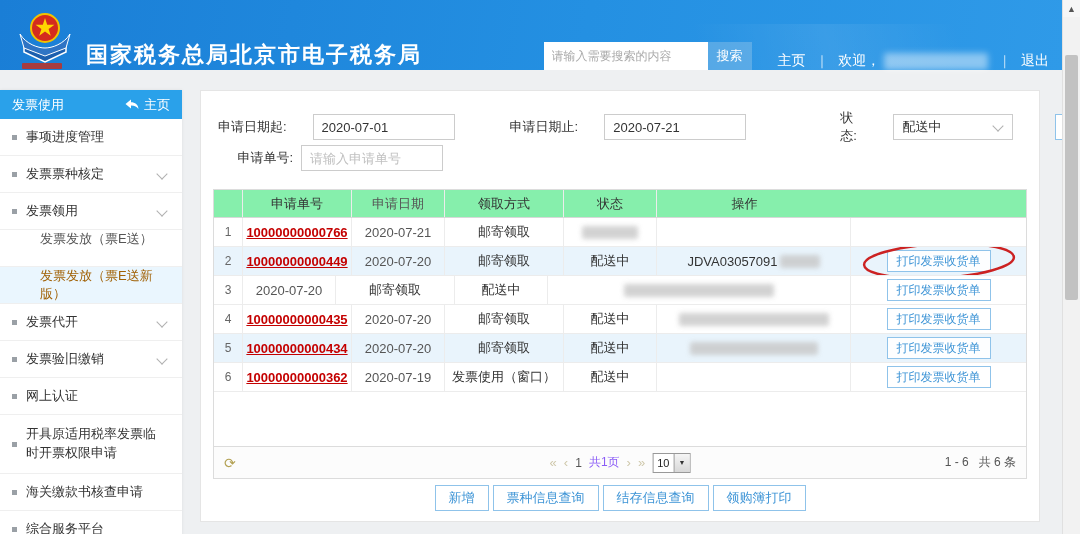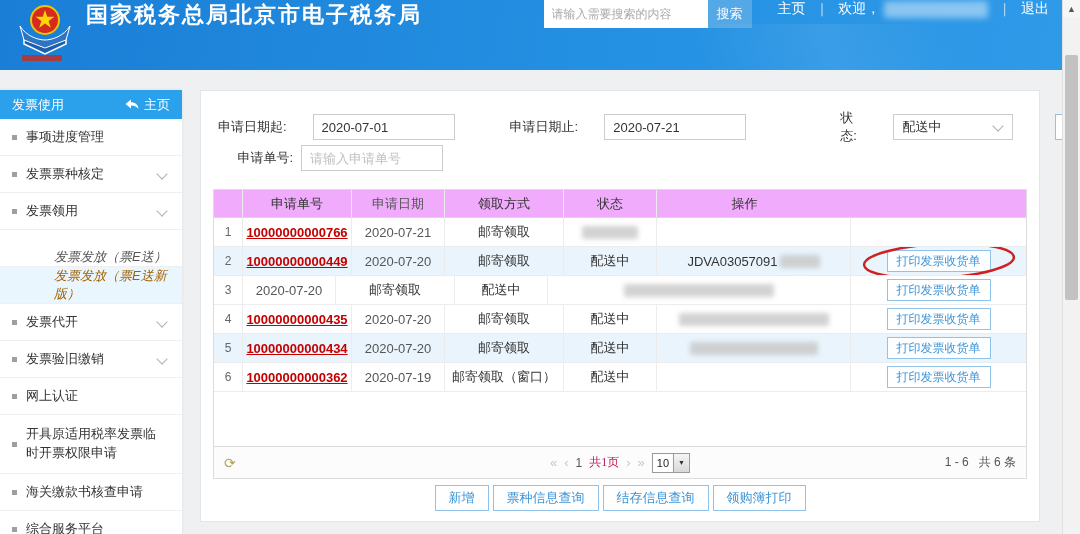--- a/index.html
+++ b/index.html
@@ -1,21 +1,21 @@
 <!DOCTYPE html>
 <html><head>
 <meta charset="utf-8">
 <style>
   html,body{margin:0;padding:0;background:#e9ecef;font-family:"Liberation Sans","DejaVu Sans",sans-serif;}
   .stage{position:relative;width:1080px;height:534px;overflow:hidden;background:#eef0f2;}
 
   
   .header{position:absolute;left:0;top:0;width:1063px;height:70px;
     background:linear-gradient(100deg,#1a7ed6 0%,#2490e2 55%,#2f9ae8 100%);
-    display:flex;align-items:flex-start;}
+    display:flex;align-items:flex-end;}
   .header::after{content:"";position:absolute;right:0;bottom:0;width:520px;height:46px;
     background:linear-gradient(75deg,rgba(255,255,255,0) 30%,rgba(255,255,255,.08) 55%,rgba(255,255,255,0) 80%);pointer-events:none;}
   .logo-wrap{margin-left:16px;width:58px;height:62px;position:relative;flex:0 0 auto;}
   .logo-sub{position:absolute;left:6px;bottom:1px;width:40px;height:6px;background:#c03126;opacity:.85;border-radius:1px;filter:blur(.4px);}
   .app-title{color:#fff;font-size:22px;font-weight:bold;letter-spacing:2px;margin-left:12px;white-space:nowrap;}
   .hdr-search{display:flex;align-items:center;margin-left:auto;}
   .hdr-search input{width:148px;height:28px;border:none;padding:0 8px;font-size:12px;color:#333;outline:none;background:#fff;}
   .hdr-search input::placeholder{color:#aaa;}
   .hdr-search .search-btn{height:28px;width:44px;border:none;background:#55a8e6;color:#fff;font-size:13px;cursor:pointer;}
   .hdr-links{display:flex;align-items:center;color:#fff;font-size:14px;margin-left:26px;margin-right:14px;white-space:nowrap;}
@@ -31,21 +31,21 @@
 
   
   .sidebar{position:absolute;left:0;top:90px;width:182px;background:#fff;box-shadow:0 0 3px rgba(0,0,0,.08);}
   .sb-head{height:29px;background:#2aa1ea;color:#fff;display:flex;align-items:center;font-size:13px;padding:0 12px;}
   .sb-head .sb-home{margin-left:auto;display:flex;align-items:center;gap:5px;cursor:pointer;}
   .sb-item{height:36px;display:flex;align-items:center;border-bottom:1px solid #efefef;padding:0 12px;font-size:13px;color:#333;cursor:pointer;background:#fff;}
   .sb-item.tall{height:58px;align-items:center;}
   .sb-item .sb-label{line-height:1.45;}
   .bullet{width:5px;height:5px;background:#9aa0a6;margin-right:9px;flex:0 0 auto;}
   .chev{width:7px;height:7px;border-right:1.5px solid #b0b0b0;border-bottom:1.5px solid #b0b0b0;transform:rotate(45deg);margin-left:auto;margin-right:4px;flex:0 0 auto;}
-  .sb-sub{height:36px;display:flex;align-items:flex-end;border-bottom:1px solid #efefef;padding:0 12px 0 54px;font-size:13px;color:#555;cursor:pointer;background:#fff;font-style:italic;}
+  .sb-sub{height:36px;display:flex;align-items:flex-start;border-bottom:1px solid #efefef;padding:0 12px 0 40px;font-size:13px;color:#555;cursor:pointer;background:#fff;}
   .sb-sub.active{color:#a16207;background:#eaf6fe;}
   .sb-item.tall .sb-label{white-space:normal;width:140px;}
 
   
   .content{position:absolute;left:200px;top:90px;width:840px;height:432px;background:#fff;border:1px solid #e5e5e5;box-sizing:border-box;}
   .frow{position:absolute;left:12px;display:flex;align-items:center;font-size:13px;color:#333;}
   .frow-1{top:18px;gap:18px;}
   .frow-2{top:54px;}
   .flabel{width:80px;text-align:right;margin-right:8px;white-space:nowrap;}
   .tinput{width:142px;height:26px;border:1px solid #ccc;box-sizing:border-box;padding:0 8px;font-size:13px;color:#333;font-family:inherit;}
@@ -54,42 +54,42 @@
   .lbl3{margin-left:76px;margin-right:8px;}
   .fselect{width:128px;height:26px;border:1px solid #ccc;box-sizing:border-box;display:flex;align-items:center;padding:0 8px;font-size:13px;color:#333;background:#fff;cursor:pointer;}
   .fselect .chev{margin-left:auto;margin-right:2px;margin-top:-3px;}
   .btn-line{height:26px;padding:0 13px;background:#fff;border:1px solid #8fc3ea;color:#3d94d6;font-size:13px;cursor:pointer;font-family:inherit;}
   .query-btn{margin-left:24px;}
 
   
   .grid{position:absolute;left:12px;right:12px;top:98px;bottom:42px;border:1px solid #dcdcdc;display:flex;flex-direction:column;background:#fff;}
   .g-row{display:flex;height:28px;border-bottom:1px solid #ececec;align-items:stretch;background:#fff;}
   .g-row.alt{background:#e9f4fc;}
-  .g-head{height:27px;background:#f0abfc;border-bottom:1px solid #d8d8d8;font-size:13px;color:#4a4a4a;}
+  .g-head{height:27px;background:#86efac;border-bottom:1px solid #d8d8d8;font-size:13px;color:#4a4a4a;}
   .gc{display:flex;align-items:center;justify-content:center;border-right:1px solid #ececec;font-size:13px;color:#333;overflow:hidden;position:relative;}
   .gc:last-child{border-right:none;}
   .col-no{width:28px;color:#666;font-size:12px;}
   .col-apply{width:108px;}
   .col-date{width:92px;color:#555;}
   .col-method{width:118px;}
   .col-status{width:92px;}
   .col-express{flex:1;}
   .col-action{width:175px;}
   .apply-link{color:#c40000;font-weight:bold;text-decoration:underline;font-size:13px;cursor:pointer;}
   .act-btn{height:22px;padding:0 9px;background:rgba(255,255,255,.9);border:1px solid #8fc3ea;color:#3d94d6;font-size:12px;cursor:pointer;font-family:inherit;}
   .blur-block{display:inline-block;height:13px;border-radius:2px;background:#c7c7c7;filter:blur(2.5px);opacity:.8;}
   .circle-annot{position:absolute;left:50%;top:50%;transform:translate(-50%,-50%);pointer-events:none;}
 
   
   .pager{margin-top:auto;height:31px;border-top:1px solid #dcdcdc;background:#fcfcfc;display:flex;align-items:center;padding:0 10px;position:relative;font-size:12px;color:#666;}
   .refresh{color:#b3a153;font-size:14px;cursor:pointer;}
   .pager-center{position:absolute;left:50%;top:0;height:31px;transform:translateX(-50%);display:flex;align-items:center;gap:7px;}
   .pg-arrow{color:#cfc8ab;font-size:13px;cursor:pointer;line-height:1;}
   .pg-num{color:#555;}
-  .pg-total{color:#be185d;font-family:Liberation Serif, serif;}
+  .pg-total{color:#8b5cf6;}
   .size-sel{display:flex;align-items:center;border:1px solid #999;background:#fff;height:18px;cursor:pointer;}
   .size-sel .sz{padding:0 4px;font-size:11px;color:#222;}
   .size-sel .dd{width:15px;height:18px;background:linear-gradient(180deg,#f5f5f5,#d8d8d8);border-left:1px solid #999;display:flex;align-items:center;justify-content:center;font-size:7px;color:#333;}
   .pg-range{margin-left:auto;color:#555;}
 
   
   .footer-btns{position:absolute;left:0;right:0;bottom:10px;display:flex;justify-content:center;gap:4px;}
 </style>
 </head>
 <body>
@@ -288,21 +288,21 @@
           <button class="act-btn">打印发票收货单</button>
         </div>
       </div>
 
       <div class="g-row">
         <div class="gc col-no">6</div>
         <div class="gc col-apply">
             <span class="apply-link">10000000000362</span>
           </div>
         <div class="gc col-date">2020-07-19</div>
-        <div class="gc col-method">邮寄领取（窗口）</div>
+        <div class="gc col-method">发票使用（窗口）</div>
         <div class="gc col-status">配送中</div>
         <div class="gc col-express"></div>
         <div class="gc col-action">
           <button class="act-btn">打印发票收货单</button>
         </div>
       </div>
 
       <div class="pager">
         <span class="refresh">⟳</span>
         <div class="pager-center">

